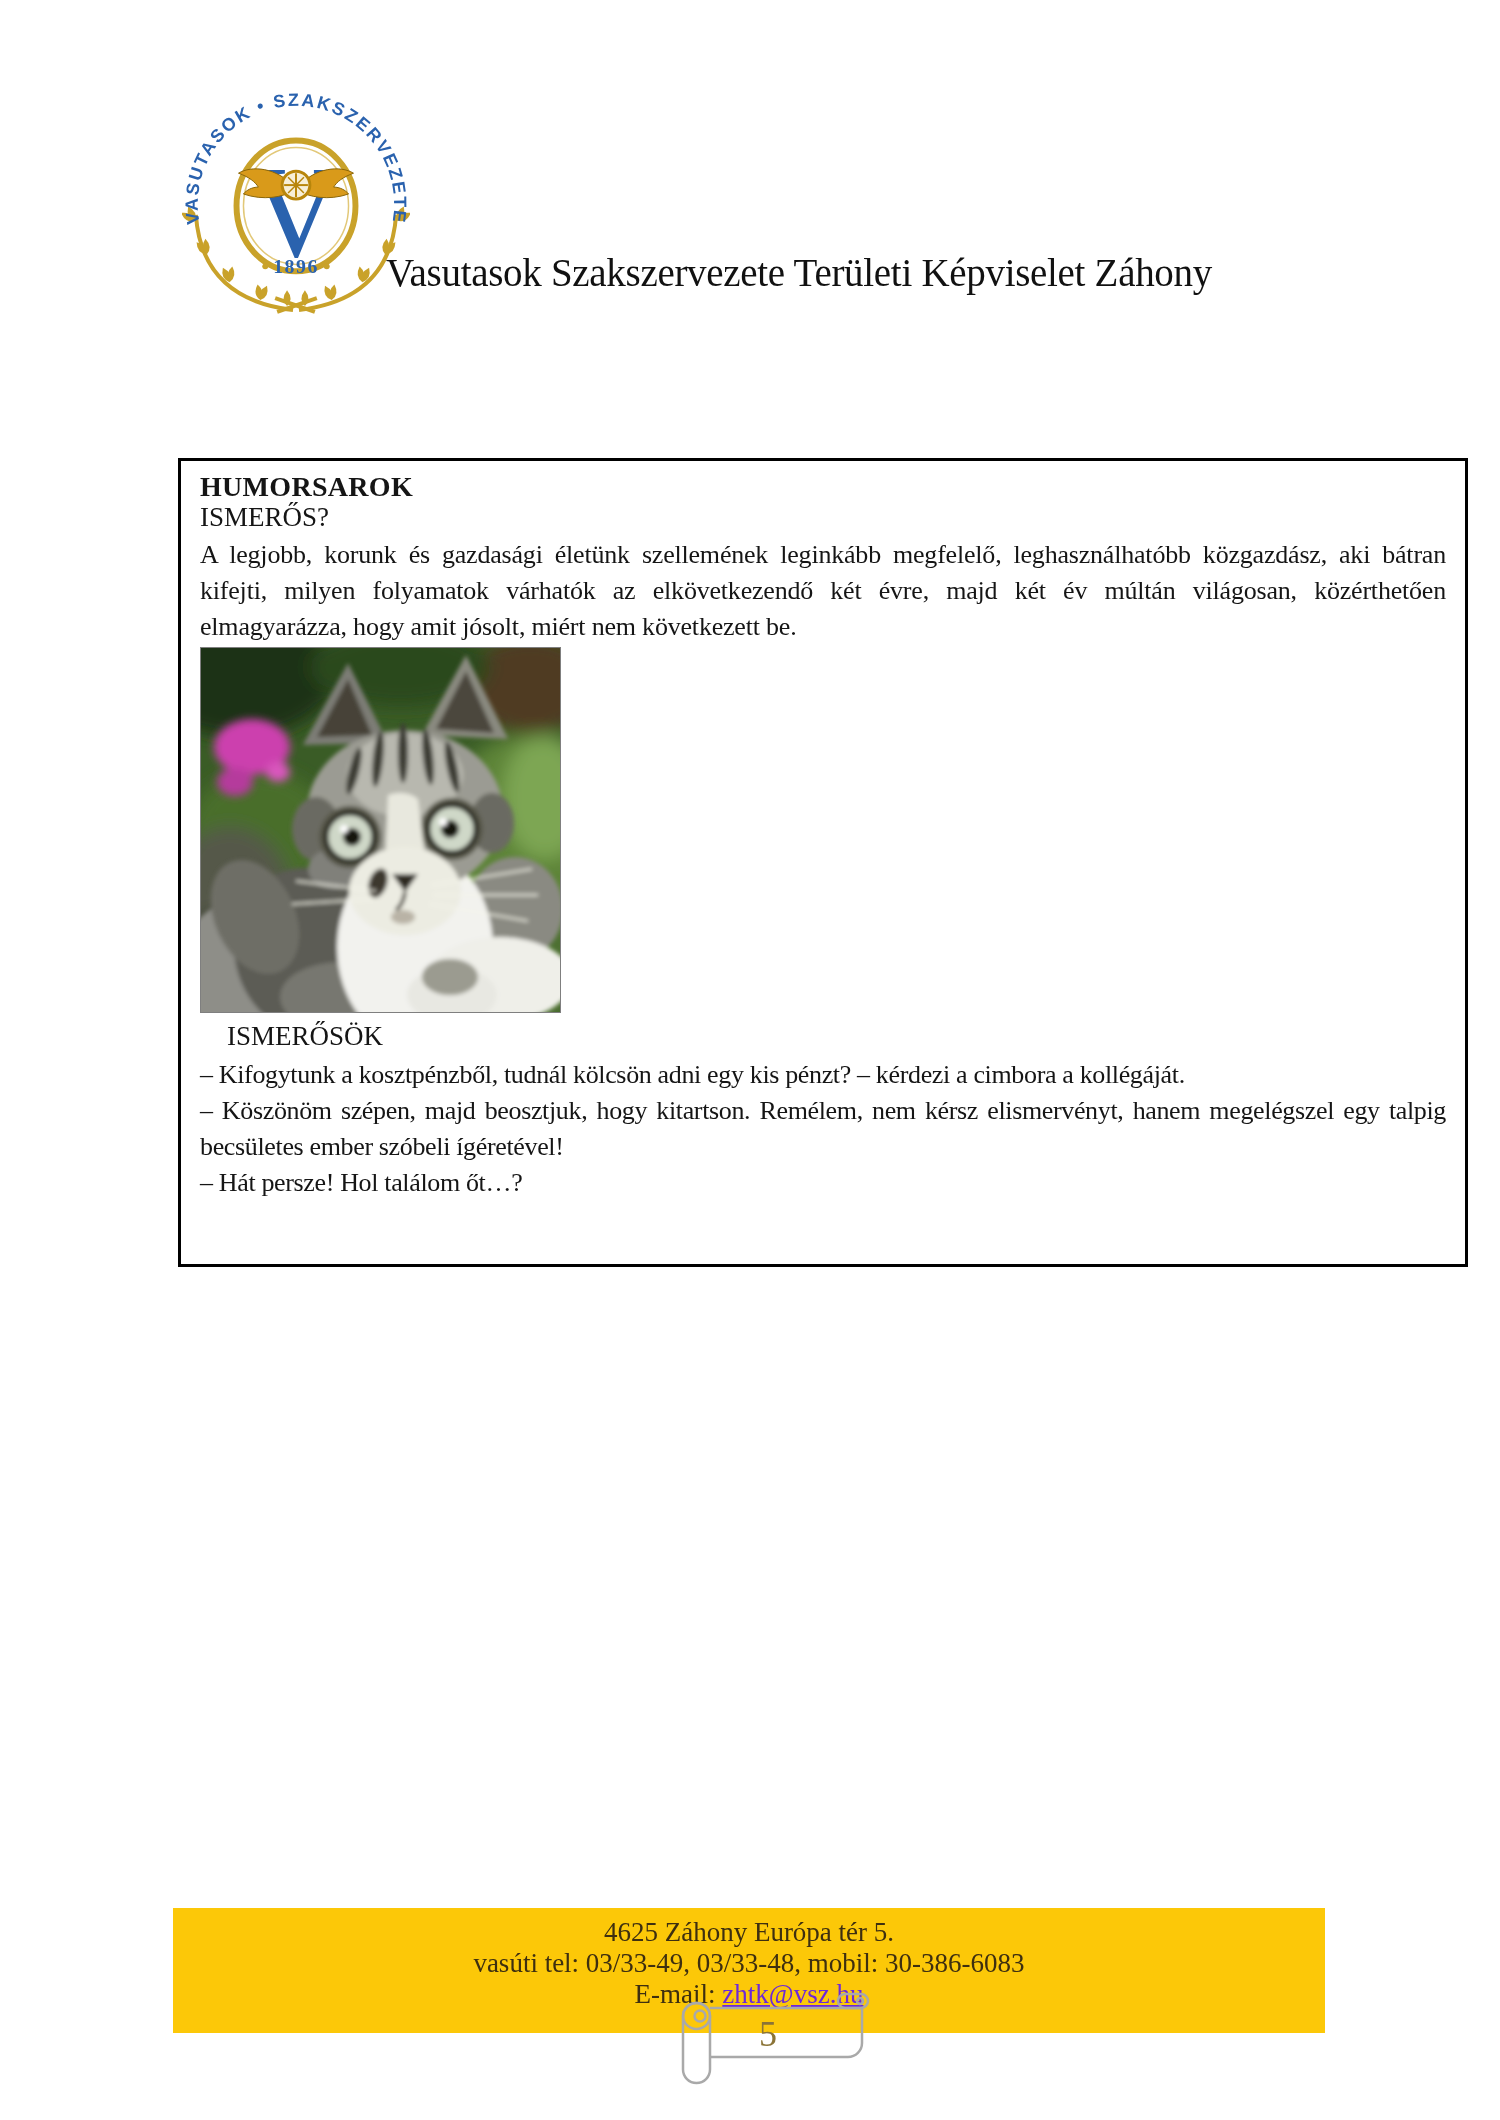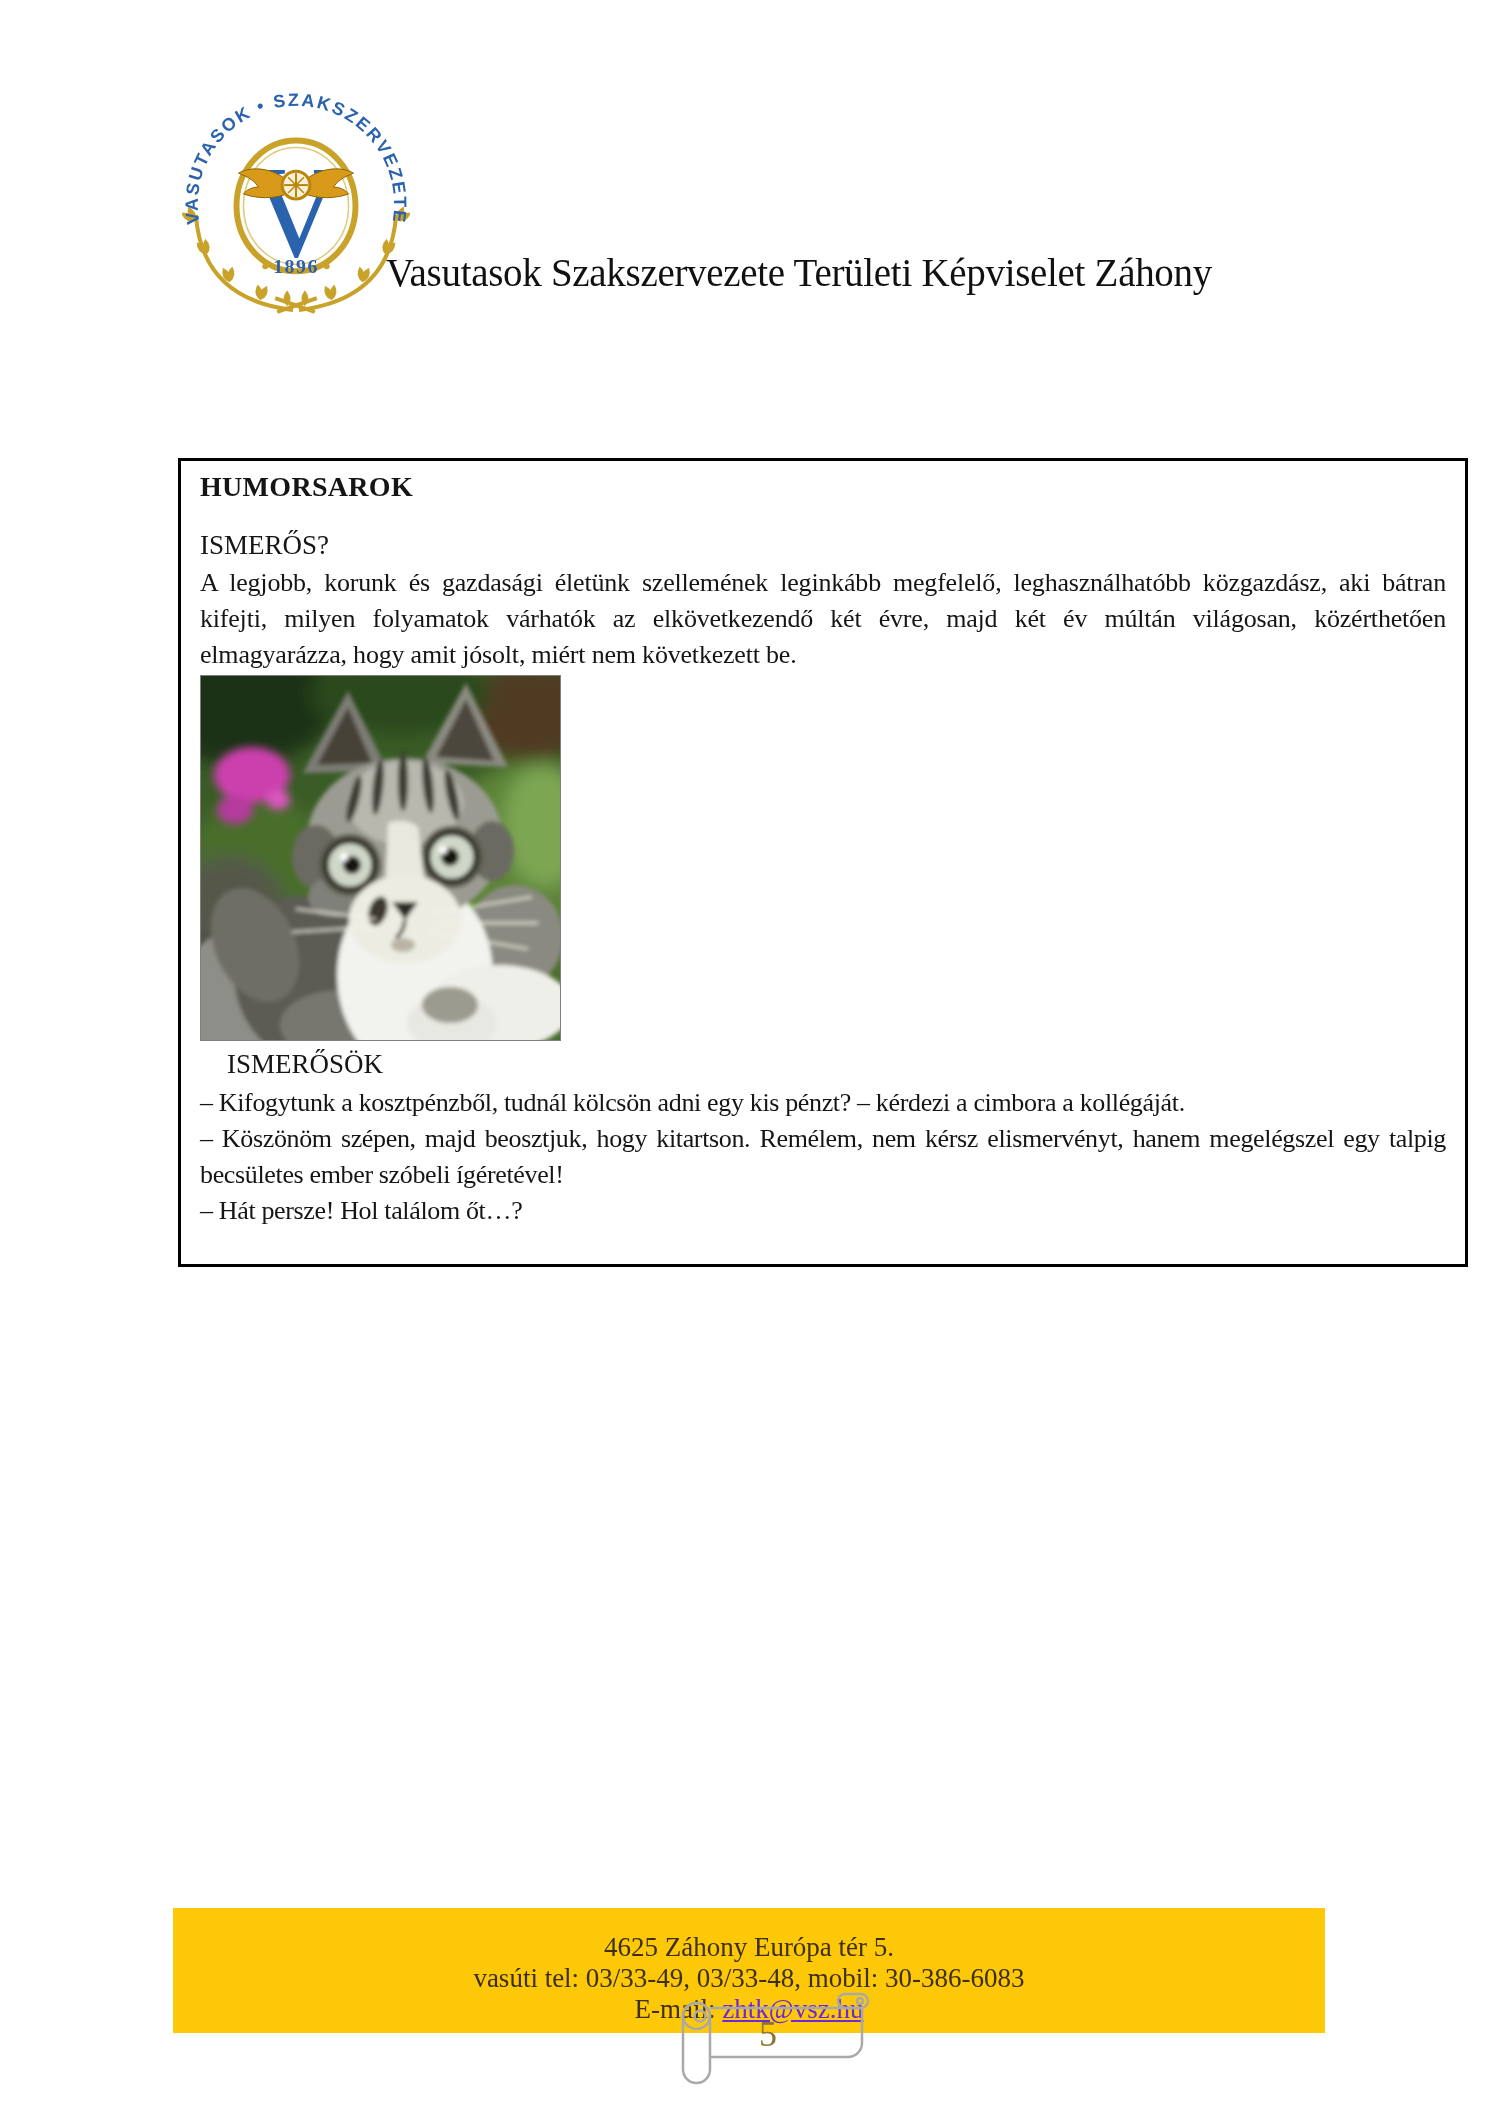--- a/index.html
+++ b/index.html
@@ -13,35 +13,35 @@
     position:absolute; left:386px; top:250px; font-size:39px; letter-spacing:-0.3px;
     white-space:nowrap; color:#111;
   }
   
   .humor-box{
     position:absolute; left:178px; top:458px; width:1290px; height:809px;
     border:3px solid #000; box-sizing:border-box; padding:11px 19px 0 19px; overflow:hidden;
     background:#fff;
   }
   .box-heading{ font-weight:bold; font-size:28px; line-height:30px; letter-spacing:0.3px;}
-  .subheading{ font-size:27px; line-height:30px; margin-top:28px; }
+  .subheading{ font-size:27px; line-height:30px; }
   .box-para{
     font-size:26px; line-height:36px; text-align:justify; margin-top:5px;
     letter-spacing:-0.2px;
   }
   .kitten-wrap{ margin-top:2px; width:361px; height:366px; }
   .subheading2{ margin-top:8px;margin-left:27px; }
   .dialogue{ margin-top:6px; font-size:26px; line-height:36px; }
   .dialogue .line{ letter-spacing:-0.35px; }
   .dialogue .justify{ text-align:justify; }
   
   .footer-bar{
     position:absolute; left:173px; top:1908px; width:1152px; height:125px;
     background:#FCC808; text-align:center; font-size:27px; line-height:31px;
-    color:#3E2F10; padding-top:24px; box-sizing:border-box;
+    color:#3E2F10; padding-top:9px; box-sizing:border-box;
   }
   .footer-bar a{ color:#6d28d9; text-decoration:underline; }
   .scroll-svg{ position:absolute; left:672px; top:1988px; width:210px; height:108px; }
   .blank-area{ position:absolute; left:0; top:1280px; width:1500px; height:620px; }
 </style>
 </head>
 <body>
 
 <div class="page">
 

